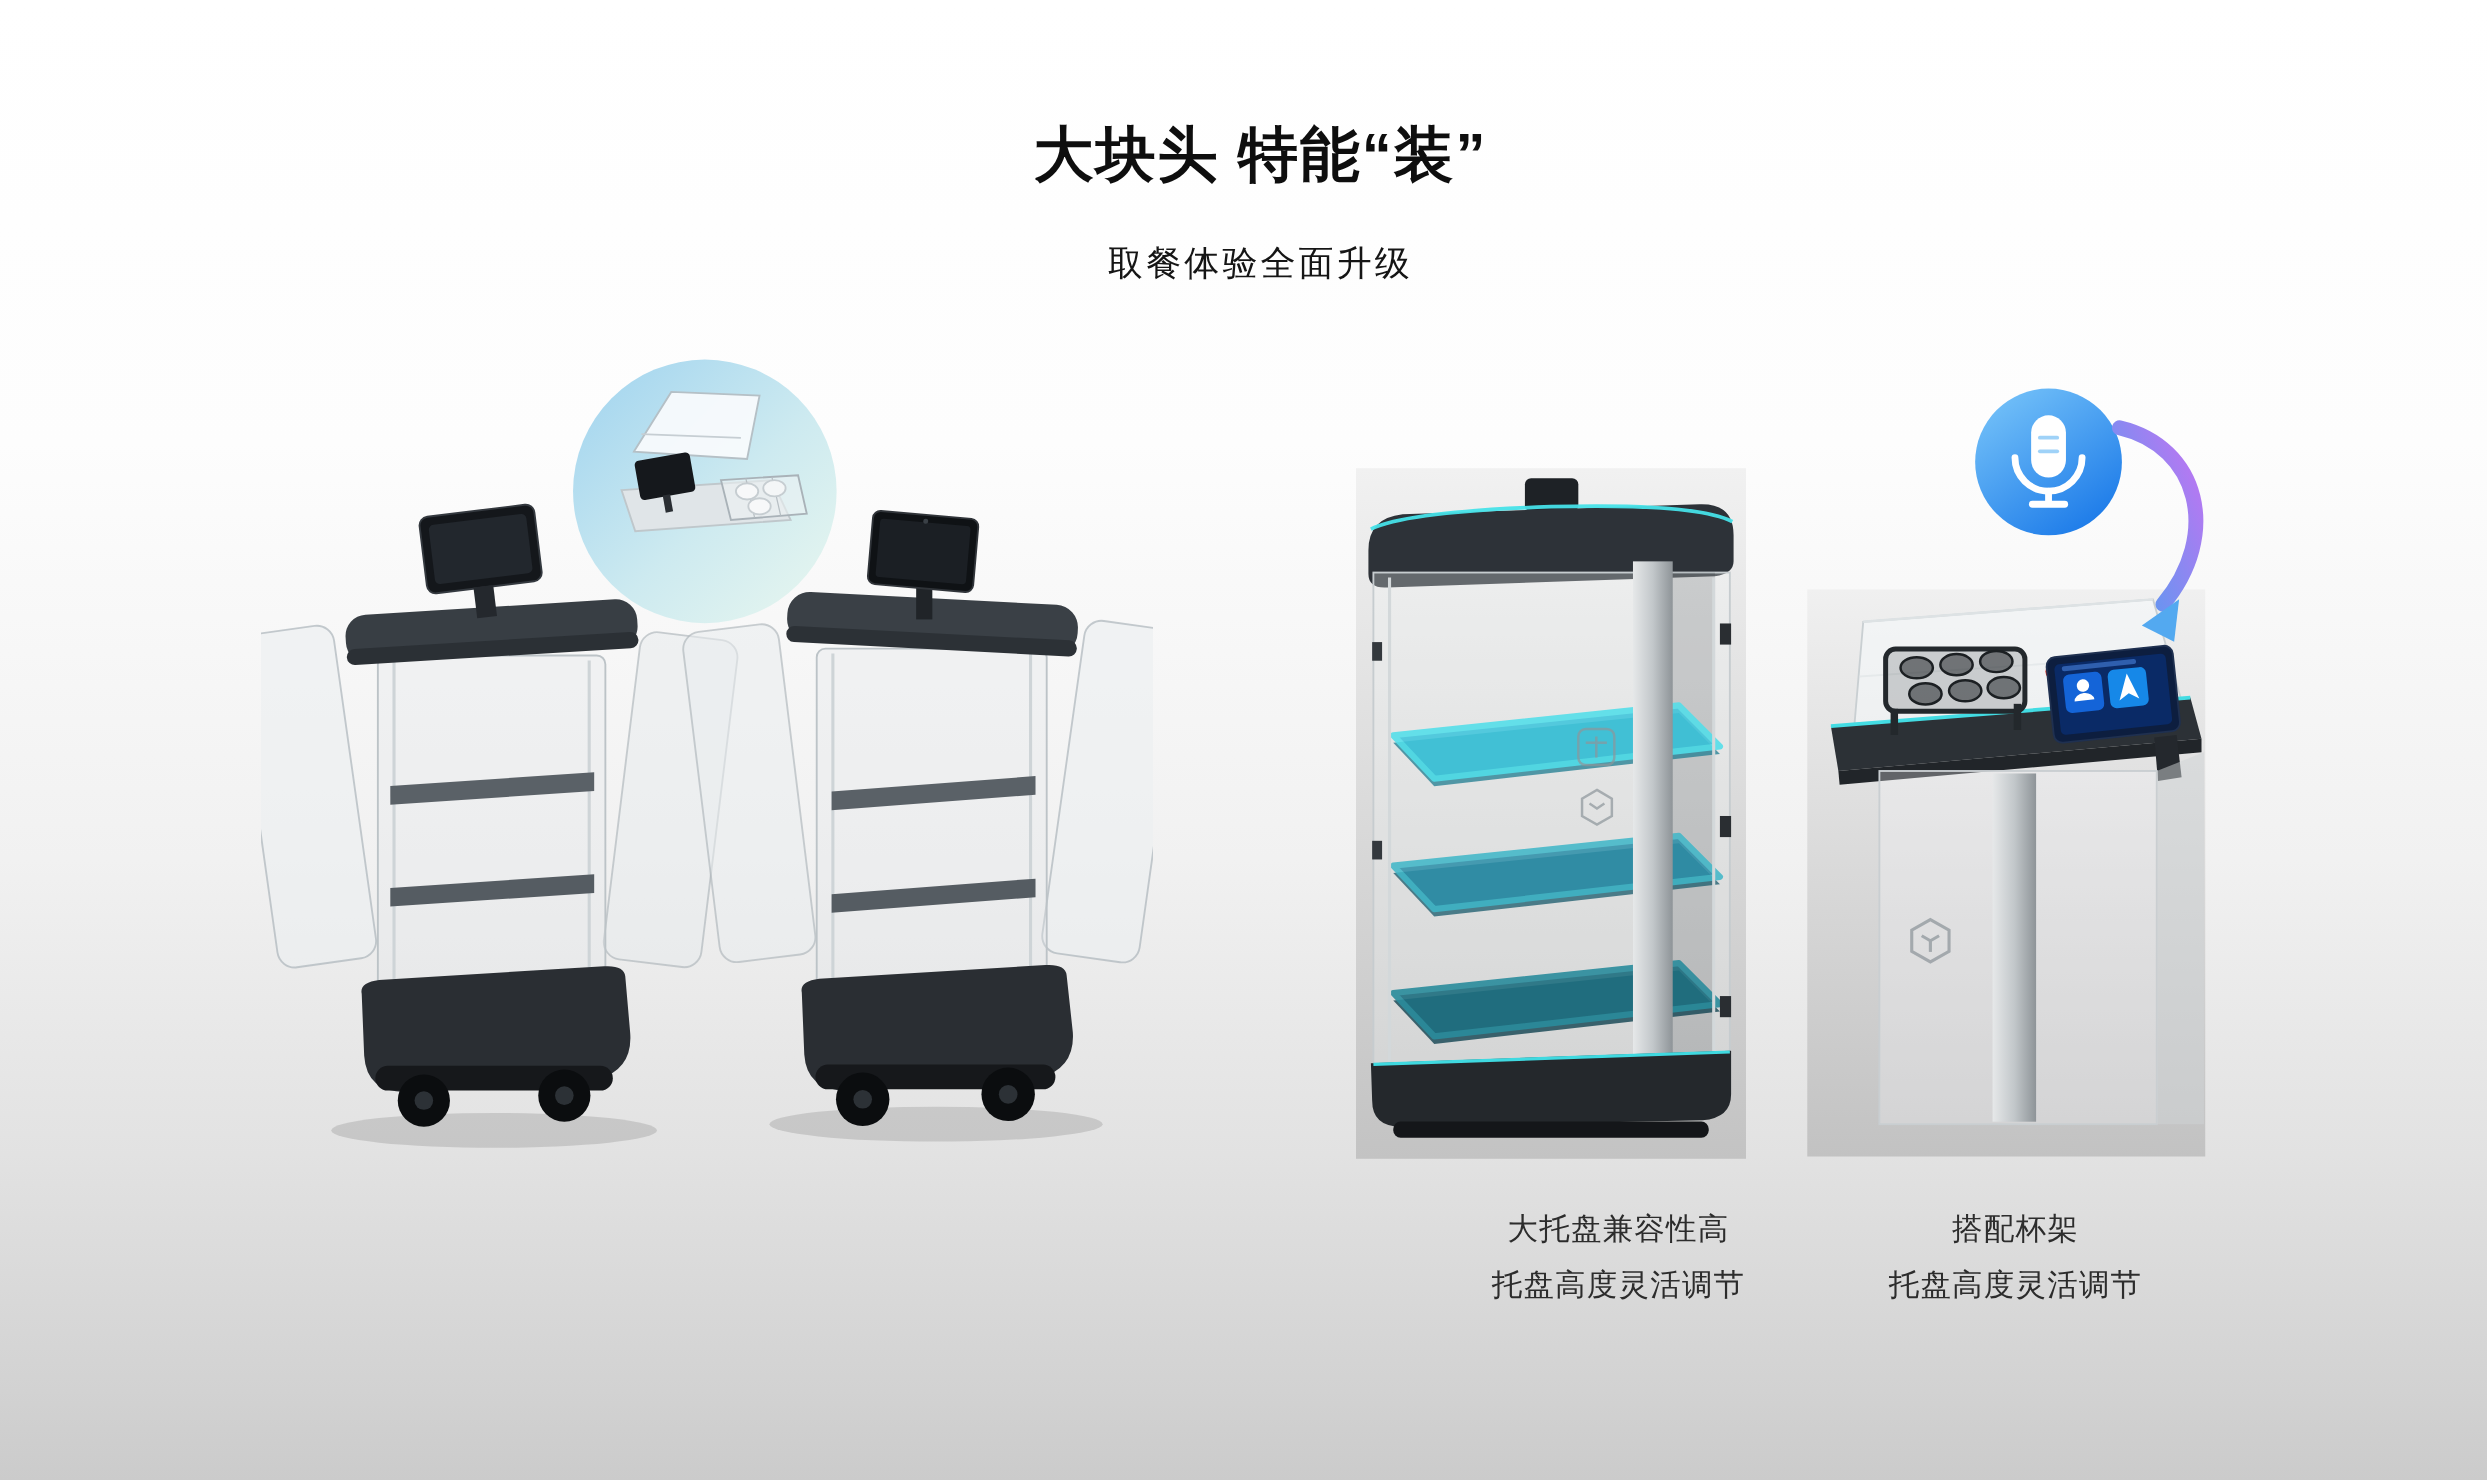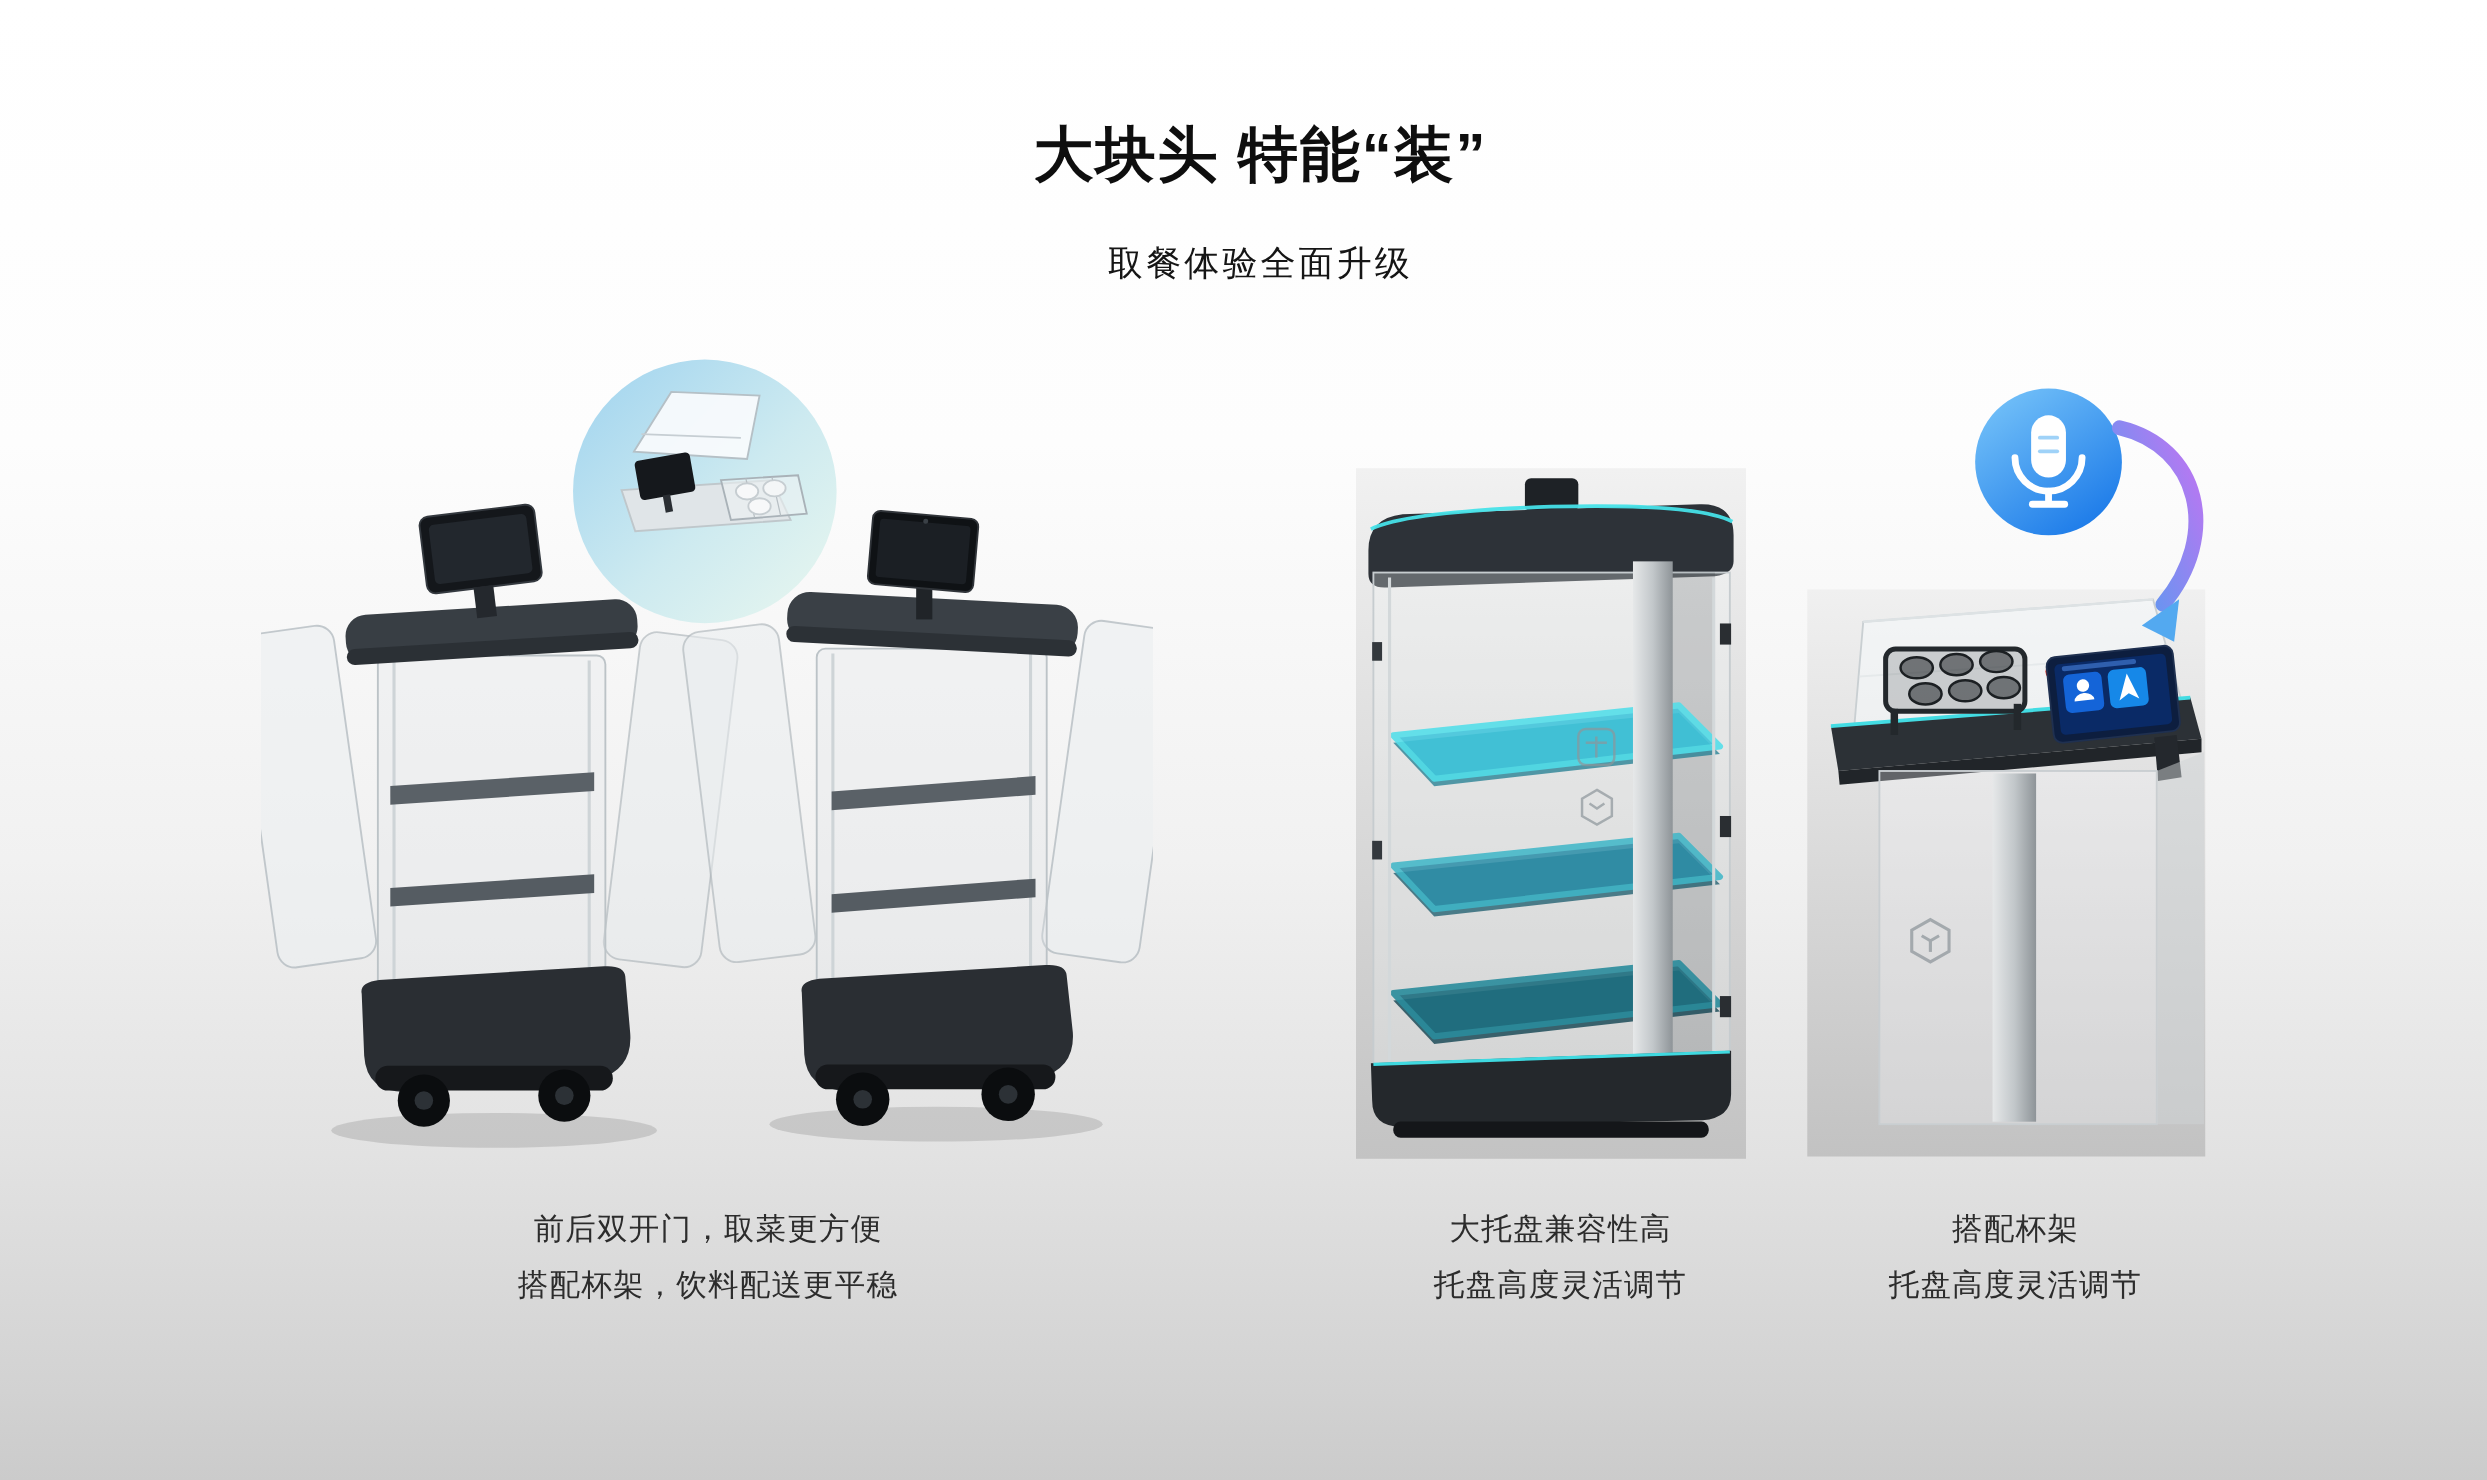--- a/index.html
+++ b/index.html
@@ -23,21 +23,21 @@
   .illus svg { display:block; width:100%; height:100%; }
   .illus-left  { left:261px;  top:358px; width:892px; height:815px; }
   .illus-mid   { left:1356px; top:468px; width:390px;  height:691px; }
   .illus-right { left:1806px; top:378px; width:403px;  height:781px; }
 
   .caption {
     position:absolute; top:1200px; text-align:center;
     font-size:30.5px; font-weight:500; color:#2c2c2c; line-height:56px; letter-spacing:1.2px;
   }
   .caption-left  { left:397px;  width:622px; }
-  .caption-mid   { left:1343px; width:435px; }
+  .caption-mid   { left:1401px; width:435px; }
   .caption-right { left:1798px; width:435px; }
 </style>
 </head>
 <body>
 
 <div class="page">
 
   <header class="hero">
     <h1 class="title">大块头 特能“装”</h1>
     <div class="subtitle">取餐体验全面升级</div>
@@ -279,24 +279,20 @@
         <line x1="364" y1="203" x2="416" y2="203" stroke="#ffffff" stroke-width="11" stroke-linecap="round"></line>
       </g>
 
       <g>
         <path d="M 504,80 C 632,110 668,252 574,364" fill="none" stroke="url(#lg-arrow)" stroke-width="24" stroke-linecap="round"></path>
         <polygon points="540,398 600,356 592,424" fill="#53a9f0"></polygon>
       </g>
     </svg>
   </div>
 
-  <div class="caption caption-left">
-    <p>前后双开门，取菜更方便</p>
-    <p>搭配杯架，饮料配送更平稳</p>
-  </div>
 
   <div class="caption caption-mid">
     <p>大托盘兼容性高</p>
     <p>托盘高度灵活调节</p>
   </div>
 
   <div class="caption caption-right">
     <p>搭配杯架</p>
     <p>托盘高度灵活调节</p>
   </div>

